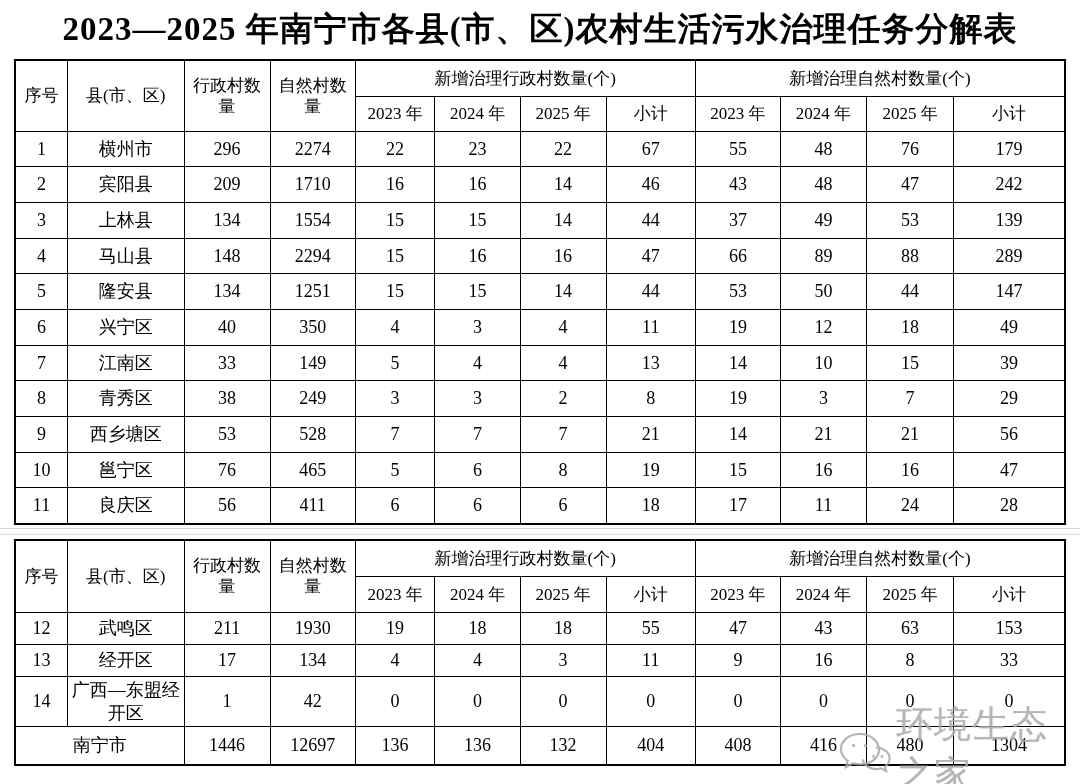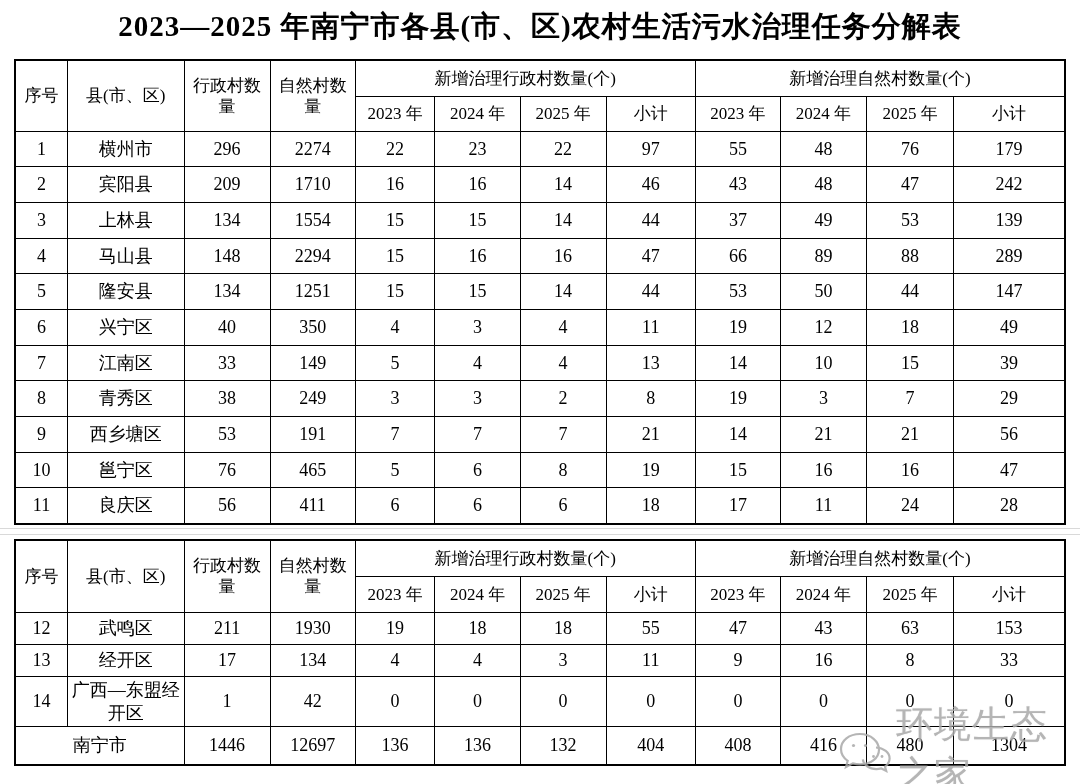--- a/index.html
+++ b/index.html
@@ -7,21 +7,21 @@
     width: 1080px; height: 784px;
     background: #ffffff;
     font-family: "Liberation Serif", "DejaVu Serif", serif;
     color: #000;
     overflow: hidden;
     position: relative;
   }
   .page-title {
     text-align: center;
     font-weight: bold;
-    font-size: 29px;
+    font-size: 33px;
     letter-spacing: 1px;
     padding-top: 7px;
     height: 59px;
   }
   table.task-table {
     width: 1052px;
     margin: 0 14px;
     border-collapse: collapse;
     table-layout: fixed;
     border: 2px solid #000;
@@ -134,21 +134,21 @@
   </thead>
   <tbody>
       <tr>
         <td>1</td>
         <td>横州市</td>
         <td>296</td>
         <td>2274</td>
         <td>22</td>
         <td>23</td>
         <td>22</td>
-        <td>97</td>
+        <td>67</td>
         <td>55</td>
         <td>48</td>
         <td>76</td>
         <td>179</td>
       </tr>
       <tr>
         <td>2</td>
         <td>宾阳县</td>
         <td>209</td>
         <td>1710</td>
@@ -242,21 +242,21 @@
         <td>8</td>
         <td>19</td>
         <td>3</td>
         <td>7</td>
         <td>29</td>
       </tr>
       <tr>
         <td>9</td>
         <td>西乡塘区</td>
         <td>53</td>
-        <td>191</td>
+        <td>528</td>
         <td>7</td>
         <td>7</td>
         <td>7</td>
         <td>21</td>
         <td>14</td>
         <td>21</td>
         <td>21</td>
         <td>56</td>
       </tr>
       <tr>

